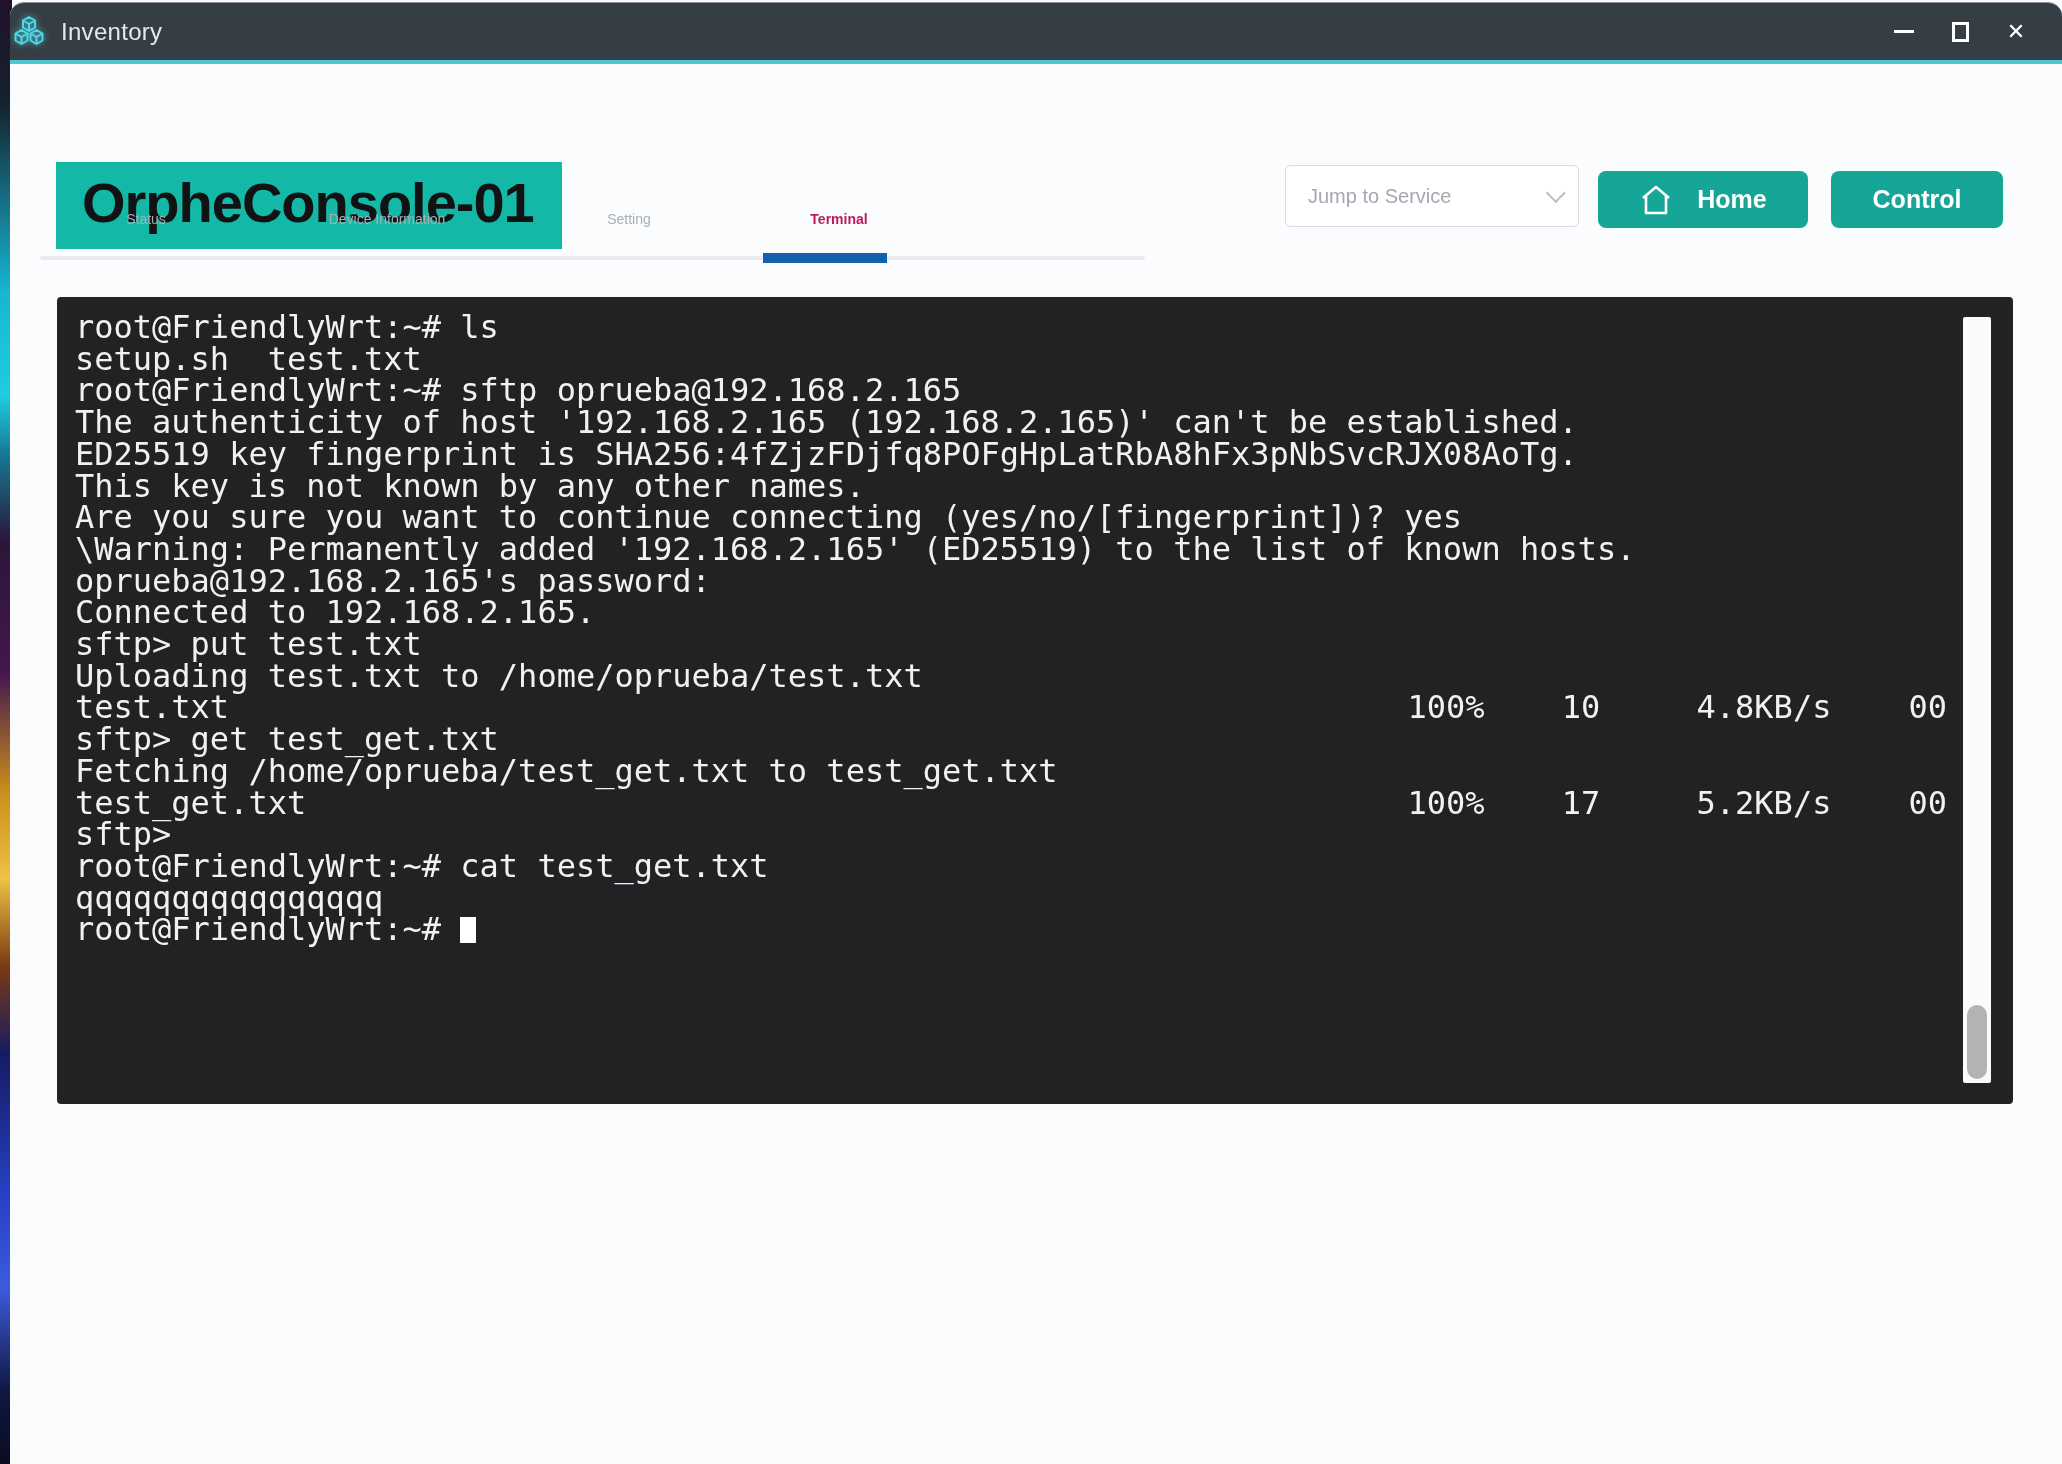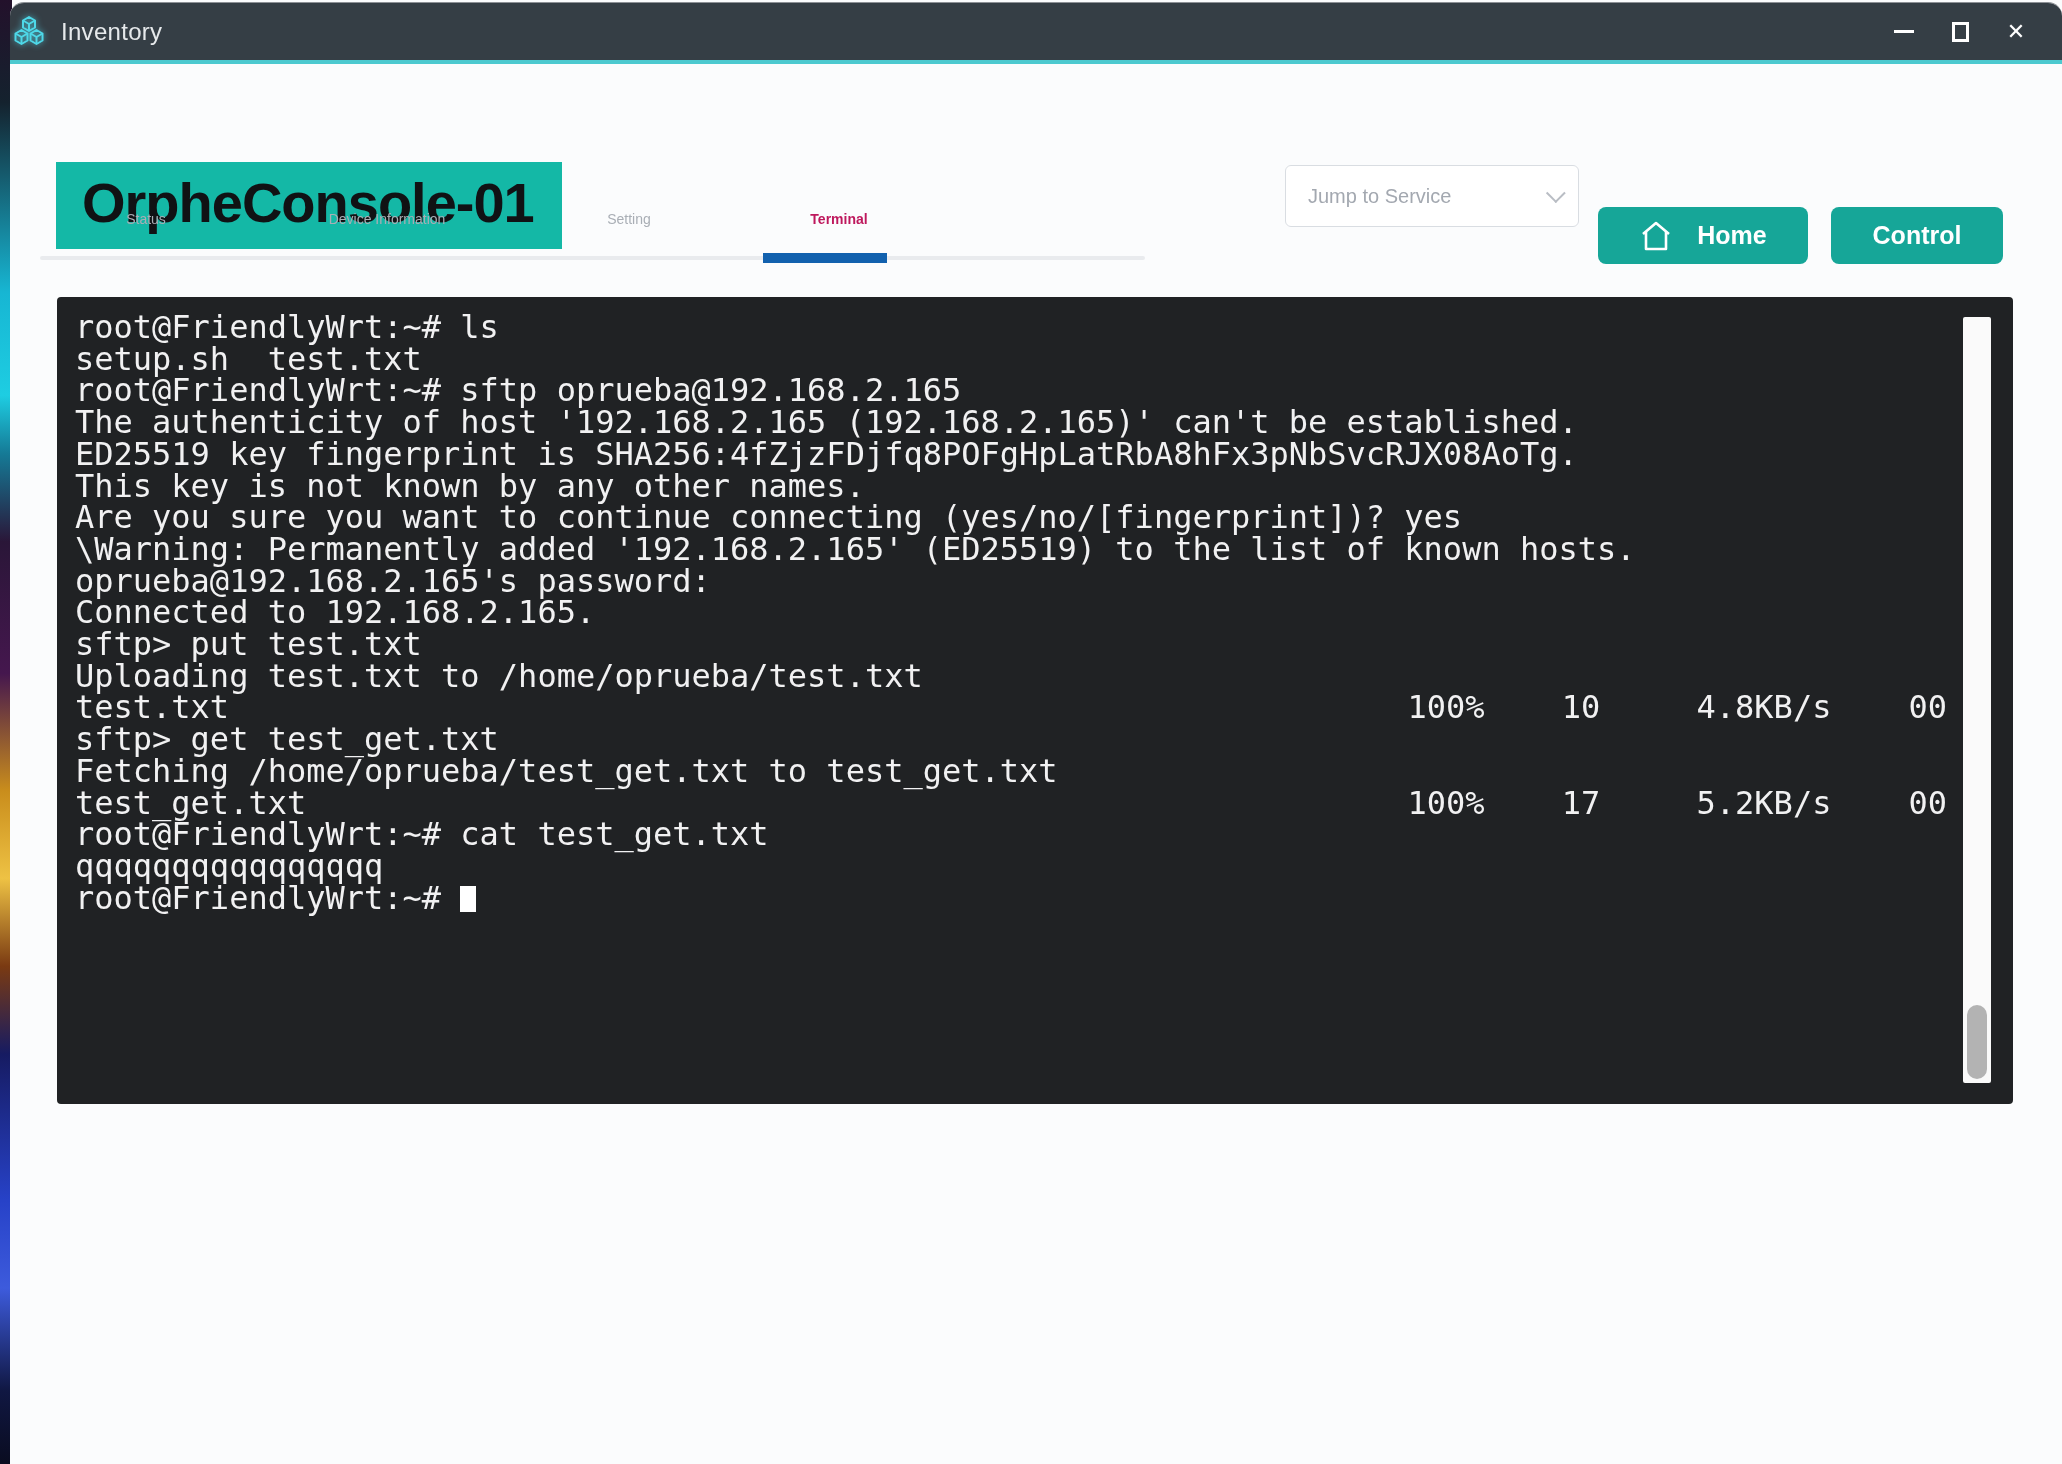--- a/index.html
+++ b/index.html
@@ -52,21 +52,21 @@
     position:absolute; left:1275px; top:101px; width:294px; height:62px;
     background:#fff; border:1px solid #d9dde2; border-radius:6px;
     display:flex; align-items:center; padding:0 18px 0 22px; cursor:pointer;gap:12px;
   }
   .jump-select .placeholder { color:#a3a8b0; font-size:20px; flex:1; }
   .chevron { width:14px; height:14px; border-right:2px solid #b9bdc4; border-bottom:2px solid #b9bdc4; transform:rotate(45deg) translateY(-4px); }
 
   .btn-teal {
     position:absolute; top:107px; height:57px; background:#16a698; border:none; border-radius:8px;
     color:#fff; font-weight:bold; font-size:25px; font-family:"Liberation Sans", sans-serif;
-    display:flex; align-items:center; justify-content:center; gap:24px; cursor:pointer;margin-top:36px;
+    display:flex; align-items:center; justify-content:center; gap:24px; cursor:pointer;
   }
   .btn-home { left:1588px; width:210px; }
   .btn-control { left:1821px; width:172px; }
 
   
   .tabs { position:absolute; left:0; top:200px; width:100%; height:66px; }
   .tab { position:absolute; top:8px; transform:translateX(-50%); font-size:14px; color:#a9aeb5; cursor:pointer; white-space:nowrap; }
   .tab.active { color:#be185d; font-weight:bold;margin-left:13px; }
   .tabs-divider { position:absolute; top:53px; left:30px; width:1105px; height:4px; background:#e9ebee; border-radius:2px; }
   .tab-underline { position:absolute; top:50px; left:753px; width:124px; height:10px; background:#1261ae; }
@@ -173,20 +173,21 @@
         <div class="tline"><span>Are you sure you want to continue connecting (yes/no/[fingerprint])? yes</span></div>
         <div class="tline"><span>\Warning: Permanently added '192.168.2.165' (ED25519) to the list of known hosts.</span></div>
         <div class="tline"><span>oprueba@192.168.2.165's password:</span></div>
         <div class="tline"><span>Connected to 192.168.2.165.</span></div>
         <div class="tline"><span>sftp&gt; put test.txt</span></div>
         <div class="tline"><span>Uploading test.txt to /home/oprueba/test.txt</span></div>
         <div class="tline"><span>test.txt</span><span>100%    10     4.8KB/s    00</span></div>
         <div class="tline"><span>sftp&gt; get test_get.txt</span></div>
         <div class="tline"><span>Fetching /home/oprueba/test_get.txt to test_get.txt</span></div>
         <div class="tline"><span>test_get.txt</span><span>100%    17     5.2KB/s    00</span></div>
+        <div class="tline"><span>sftp&gt; </span></div>
         <div class="tline"><span>root@FriendlyWrt:~# cat test_get.txt</span></div>
         <div class="tline"><span>qqqqqqqqqqqqqqqq</span></div>
         <div class="tline"><span>root@FriendlyWrt:~# <span class="cursor"></span></span></div>
       </div>
     <div class="term-scrollbar">
       <div class="term-thumb"></div>
     </div>
   </div>
 
 </div>

